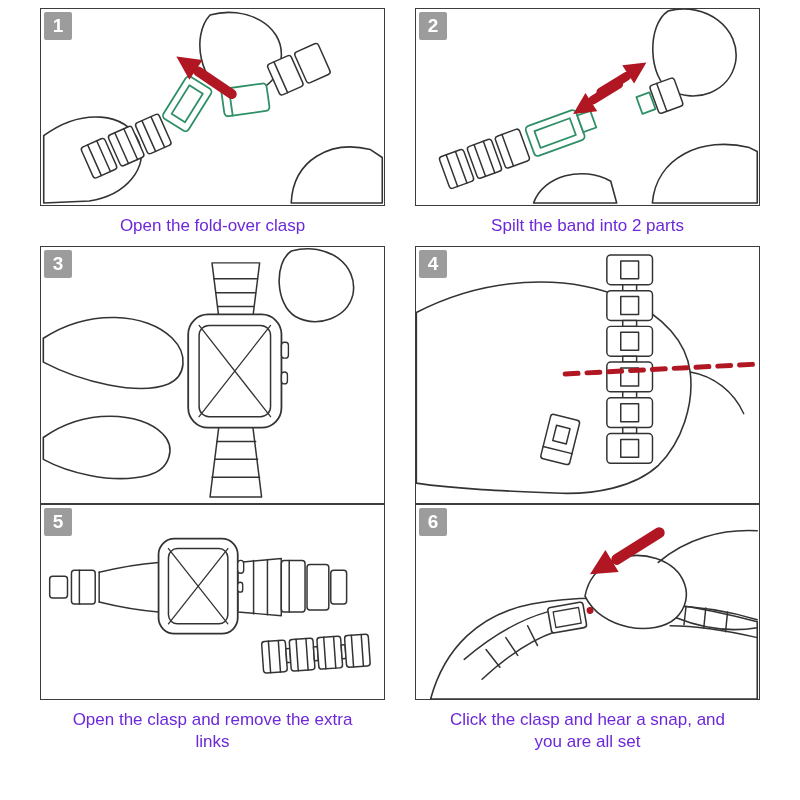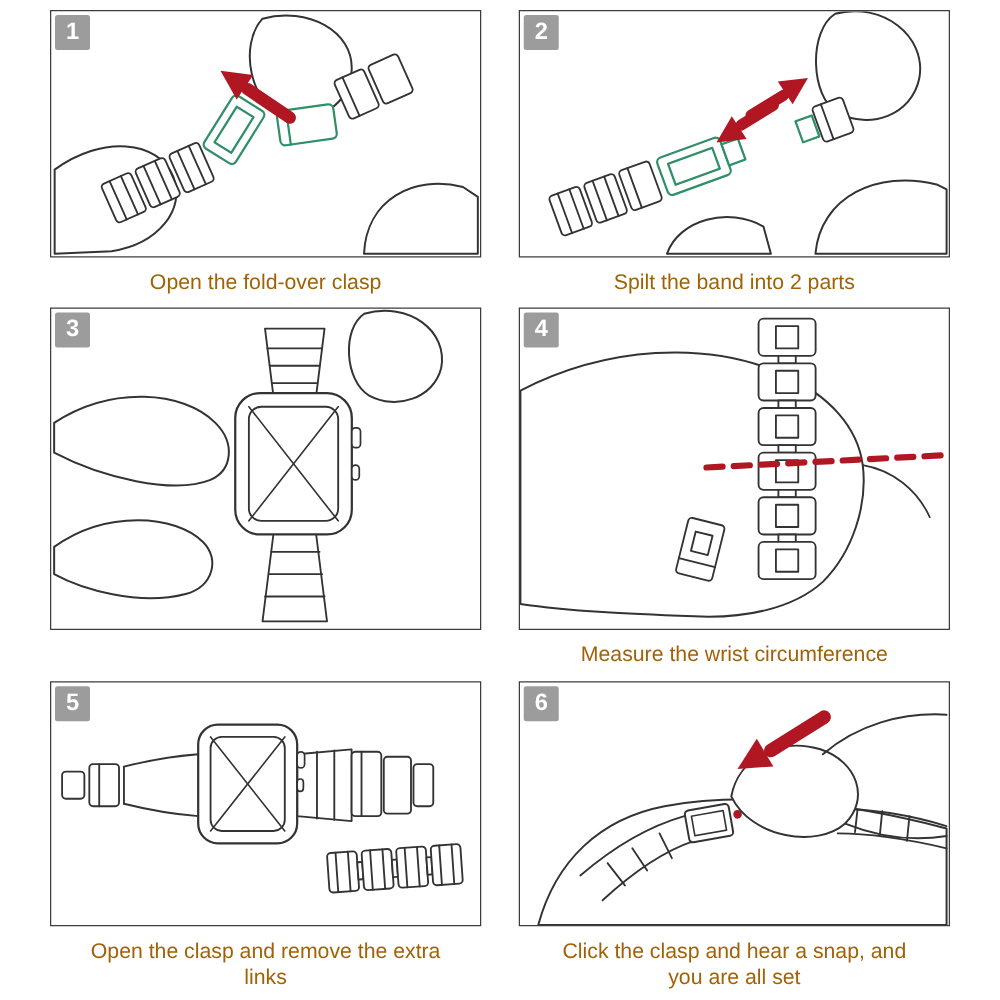--- a/index.html
+++ b/index.html
@@ -10,21 +10,21 @@
   .panel { position:relative; border:1px solid #3c3c3c; background:#fff; overflow:hidden; }
   .row1 .panel { height:198px; }
   .row2 .panel { height:258px; }
   .row3 .panel { height:196px; }
   .badge {
     position:absolute; top:3px; left:3px; width:28px; height:28px;
     background:#9c9c9c; color:#ffffff; font-size:19px; font-weight:bold;
     display:flex; align-items:center; justify-content:center; border-radius:2px; z-index:5;
   }
   .caption {
-    text-align:center; font-size:17px; color:#a16207; line-height:1.25;
+    text-align:center; font-size:17px; color:#6d28d9; line-height:1.25;
     padding:9px 6px 10px 6px;
   }
   .row3 .caption { max-width:300px; margin:0 auto; }
   .ill { display:block; width:100%; height:100%; stroke-linecap:round; stroke-linejoin:round; }
 </style>
 </head>
 <body>
 
 <div class="page">
 
@@ -186,21 +186,20 @@
               <rect x="206" y="194" width="18" height="18"></rect>
           </g>
           <g transform="translate(136,168) rotate(14)" stroke="#333" stroke-width="1.5" fill="#ffffff">
             <rect x="0" y="0" width="30" height="46" rx="3"></rect>
             <rect x="8" y="10" width="14" height="16"></rect>
             <line x1="0" y1="34" x2="30" y2="34"></line>
           </g>
           <line x1="150" y1="128" x2="344" y2="118" stroke="#b01722" stroke-width="5" stroke-dasharray="13 9"></line>
         </svg>
       </div>
-      <div class="caption">Measure the wrist circumference</div>
     </section>
   </div>
 
   <div class="row row3">
 
     <section class="step">
       <div class="panel">
         <div class="badge">5</div>
         <svg class="ill" viewBox="0 0 345 196">
           <g stroke="#333" stroke-width="1.5" fill="none">

